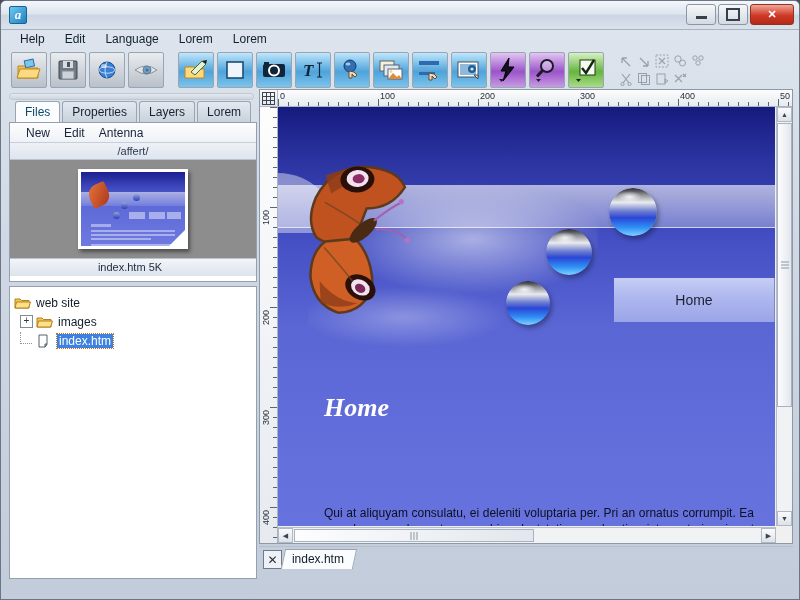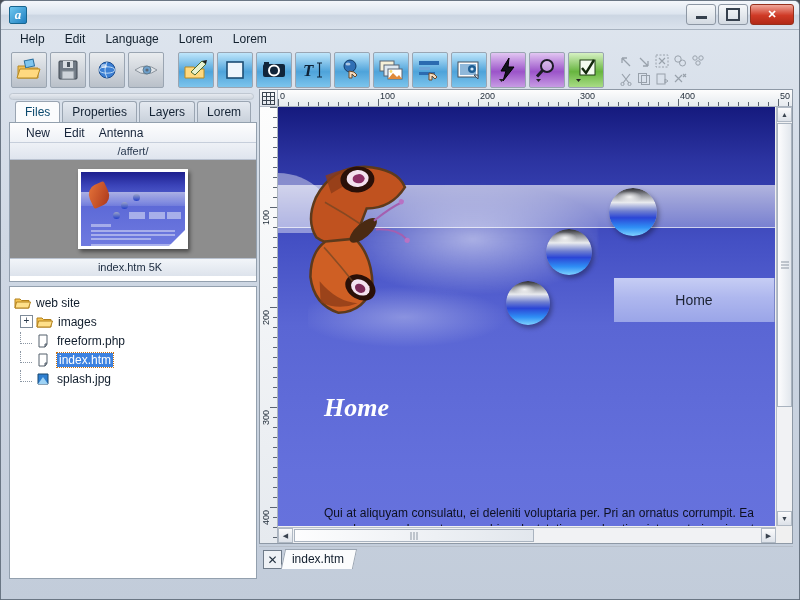--- a/index.html
+++ b/index.html
@@ -549,52 +549,32 @@
         <span class="ticon">
           <svg width="17" height="14" viewBox="0 0 17 14">
             <path d="M1 3 L6 3 L7.5 4.5 L15 4.5 L15 12 L1 12 Z" fill="#f6c552" stroke="#b2801c"></path>
             <path d="M2.5 6 L16.5 6 L14.5 12 L1 12 Z" fill="#ffe08a" stroke="#b2801c"></path>
           </svg>
         </span>
         <span class="tlabel">images</span>
       </div>
 
 
-      <div class="trow indent1">
-        <span class="tline"></span>
-        <span class="ticon">
-          <svg width="17" height="14" viewBox="0 0 17 14">
-            <path d="M4 1 L12 1 L12 10 L10 13 L4 13 Z" fill="#fff" stroke="#54606c"></path>
-            <path d="M12 10 L10 10 L10 13 Z" fill="#cfd6dd" stroke="#54606c"></path>
-          </svg>
-        </span>
-        <span class="tlabel">freeform.php</span>
-      </div>
 
       <div class="trow indent1">
         <span class="tline"></span>
         <span class="ticon">
           <svg width="17" height="14" viewBox="0 0 17 14">
             <path d="M4 1 L12 1 L12 10 L10 13 L4 13 Z" fill="#fff" stroke="#54606c"></path>
             <path d="M12 10 L10 10 L10 13 Z" fill="#cfd6dd" stroke="#54606c"></path>
           </svg>
         </span>
         <span class="tlabel selected">index.htm</span>
       </div>
 
-      <div class="trow indent1">
-        <span class="tline"></span>
-        <span class="ticon">
-          <svg width="17" height="14" viewBox="0 0 17 14">
-            <path d="M3 2 L13 2 L13 12 L3 12 Z" fill="#2e7fd0" stroke="#17476f"></path>
-            <path d="M3 12 L8 5 L13 12 Z" fill="#9fd3f5"></path>
-          </svg>
-        </span>
-        <span class="tlabel">splash.jpg</span>
-      </div>
     </div>
   </div>
 
   <div class="editor">
 
     <div class="corner-box">
       <svg width="13" height="13" viewBox="0 0 13 13">
         <rect x="0.5" y="0.5" width="12" height="12" fill="none" stroke="#3a4450"></rect>
         <path d="M4.5 0 L4.5 13 M8.5 0 L8.5 13 M0 4.5 L13 4.5 M0 8.5 L13 8.5" stroke="#3a4450"></path>
       </svg>

